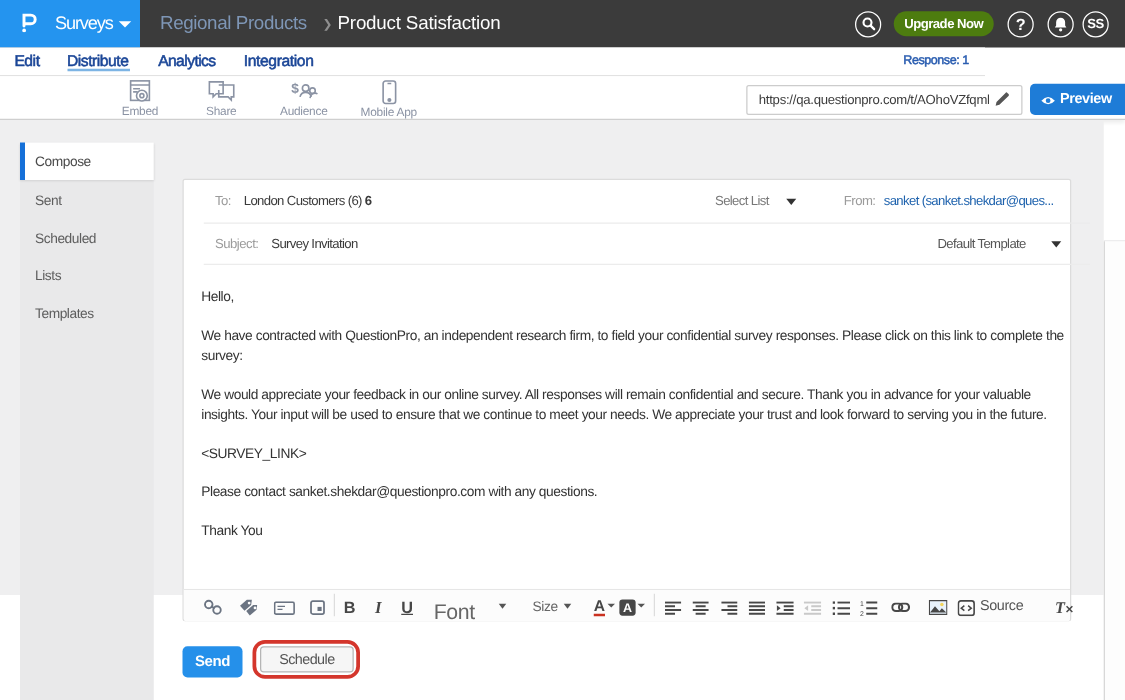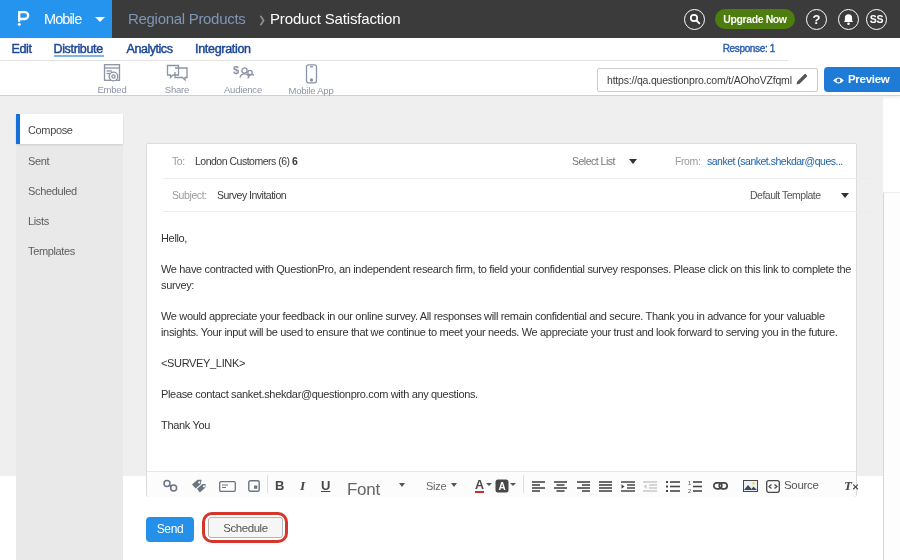--- a/index.html
+++ b/index.html
@@ -80,38 +80,38 @@
     font-size:11px; letter-spacing:-0.34px; line-height:15.6px; }
   #bodytext p { margin:0 0 15.6px 0; }
 
   
   #edbar { position:absolute; left:0; top:327px; width:709px; height:26px; background:#fcfcfc;
     border-top:1px solid #e6e6e6; border-radius:0 0 2px 2px; }
   .ed { position:absolute; top:0; }
 
   
   #send { position:absolute; left:146px; top:421px; width:48px; height:25px; background:#2590ea;
-    border-radius:4px; color:#fff; font-size:12px; font-weight:normal; text-align:center;
+    border-radius:4px; color:#fff; font-size:12px; font-weight:bold; text-align:center;
     line-height:25px; letter-spacing:-0.35px; }
   #ring { position:absolute; left:202px; top:416px; width:86px; height:31px;
     border:3.5px solid #d4362c; border-radius:10px; }
   #schedule { position:absolute; left:208px; top:421px; width:75px; height:21px; background:#f6f6f6;
     border:1px solid #b5b5b5; border-radius:3px; color:#555; font-size:11.5px; text-align:center;
     line-height:20px; letter-spacing:-0.45px; }
 </style>
 </head>
 <body>
 
 <div id="topbar">
   <div id="logo"></div>
   <svg class="abs" style="left:17px;top:10px" width="14" height="16" viewBox="0 0 14 16">
     <path d="M2.2 10.8 V2.1 h5.5 a3.45 3.45 0 0 1 0 6.9 h-5.3" fill="none" stroke="#fff" stroke-width="2.35" stroke-linecap="round"></path>
     <circle cx="2.3" cy="14.3" r="1.5" fill="#fff"></circle>
   </svg>
-  <div id="surveys">Mobile</div>
+  <div id="surveys">Surveys</div>
   <div id="surveyscaret"></div>
   <div id="crumb1">Regional Products</div>
   <div id="crumbsep">❯</div>
   <div id="crumb2">Product Satisfaction</div>
 
   <div class="hcirc" style="left:684px"></div>
   <svg class="abs" style="left:689px;top:13px" width="12" height="12" viewBox="0 0 12 12">
     <circle cx="5" cy="5" r="3.2" fill="none" stroke="#fff" stroke-width="1.7"></circle>
     <line x1="7.5" y1="7.5" x2="10.3" y2="10.3" stroke="#fff" stroke-width="1.9" stroke-linecap="round"></line>
   </svg>

